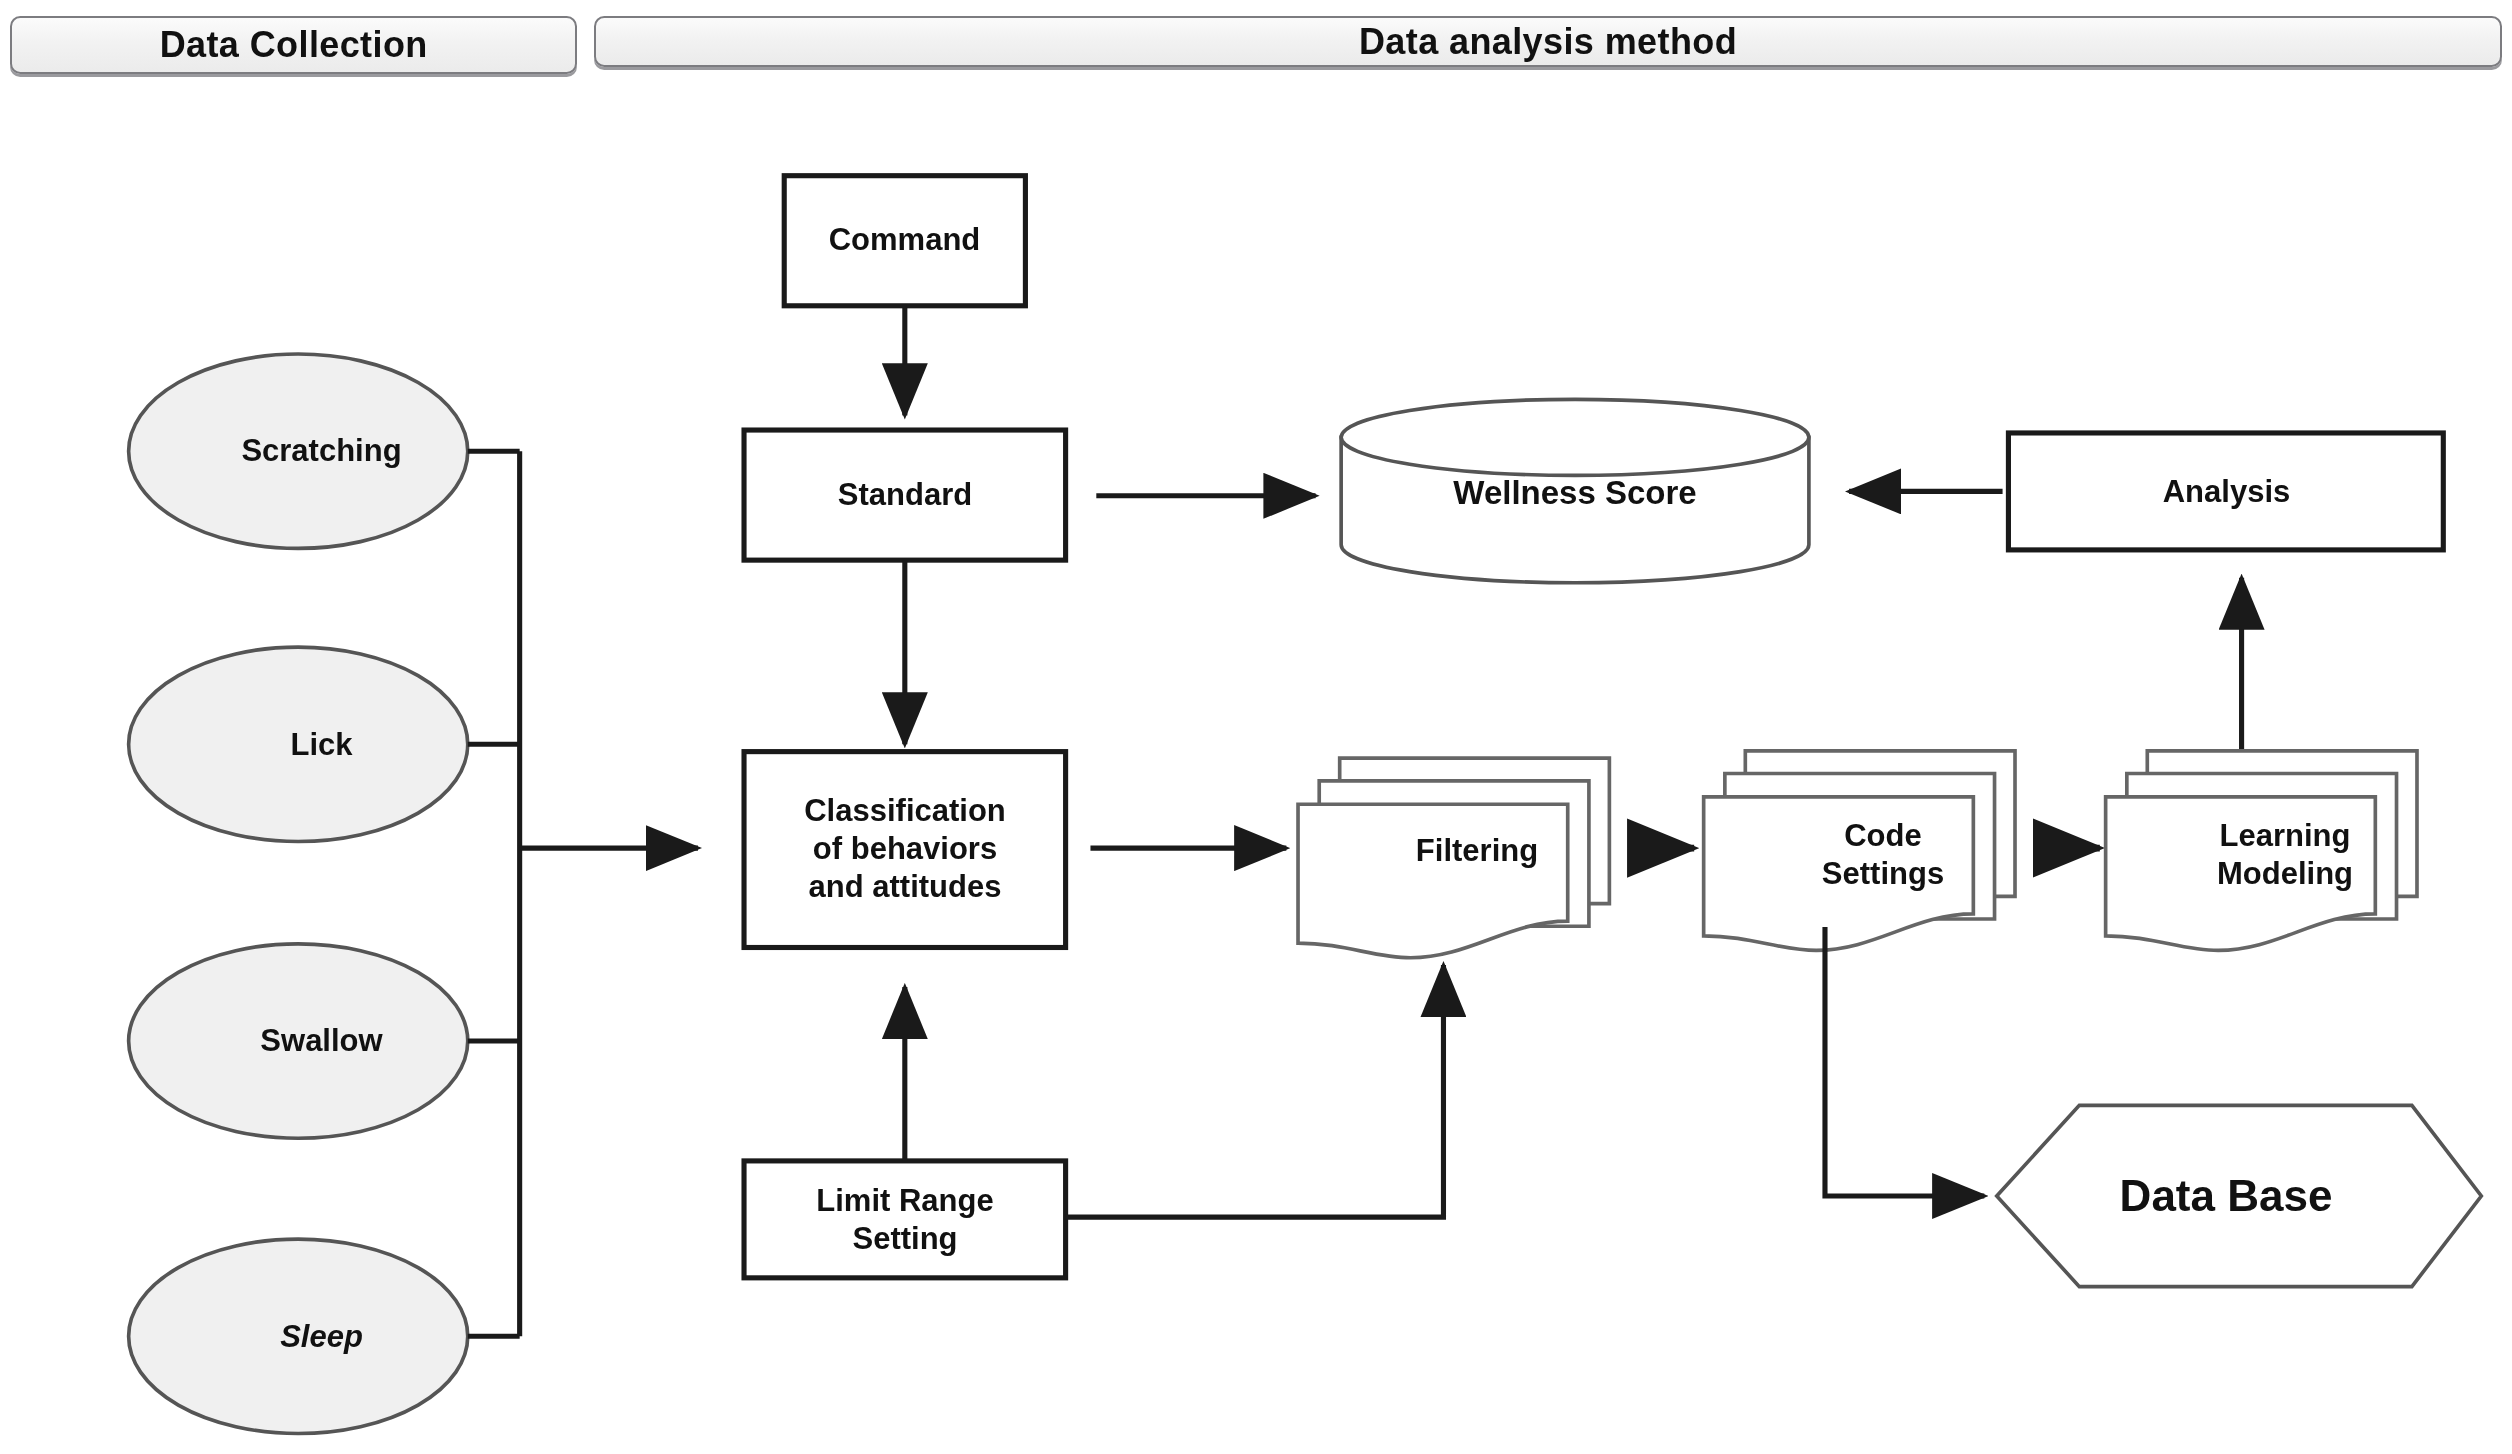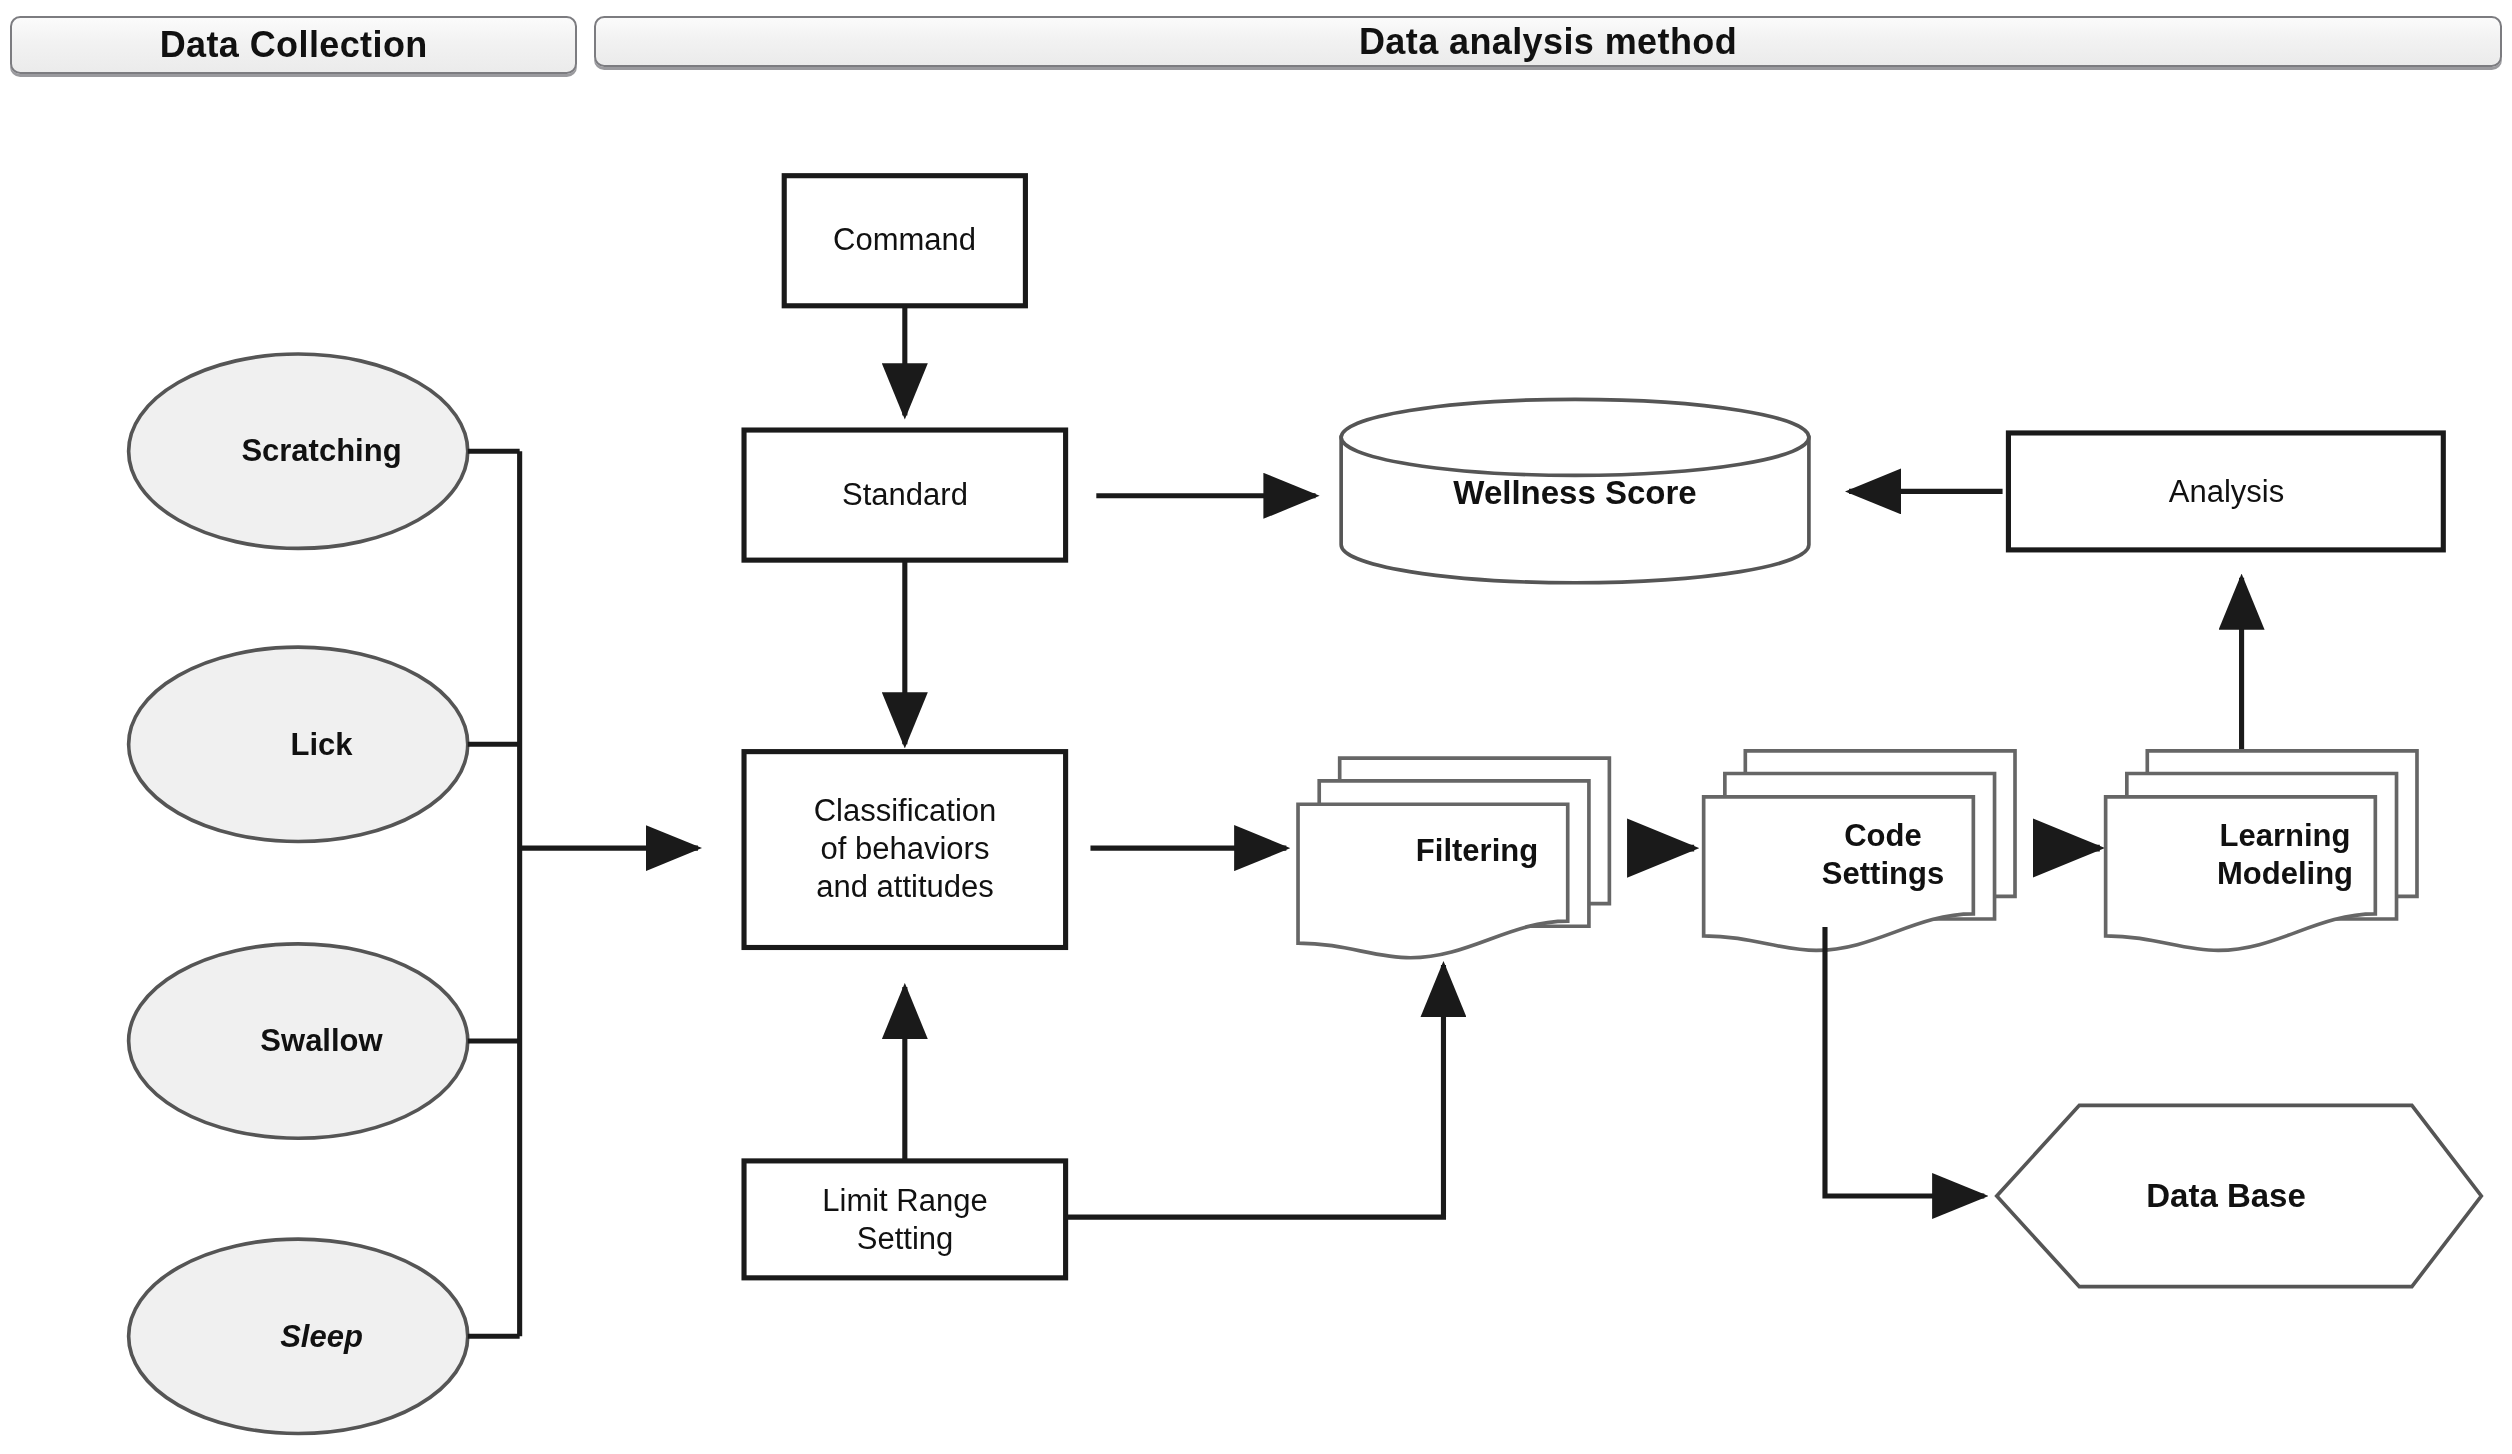--- a/index.html
+++ b/index.html
@@ -55,24 +55,24 @@
     align-items: center;
     justify-content: center;
     text-align: center;
     color: #111111;
     font-weight: bold;
     line-height: 1.22;
     pointer-events: none;
     white-space: pre-line;
   }
   .lbl-ellipse   { font-size: 31px; font-weight: bold; margin-left: 23px; }
-  .lbl-box       { font-size: 31px; font-weight: normal; }
+  .lbl-box       { font-size: 31px; font-weight: bold; }
   .lbl-cyl       { font-size: 33px; font-weight: bold; }
   .lbl-doc       { font-size: 31px; font-weight: bold; padding-left: 44px; }
-  .lbl-hex       { font-size: 33px; font-weight: bold; }
+  .lbl-hex       { font-size: 44px; font-weight: bold; }
 </style>
 </head>
 <body>
 
 <div id="stage">
 
   <div class="banner" style="left:10.2px; top:16px; width:567px; height:58px;">
     <span class="banner-label">Data Collection</span>
   </div>
 

